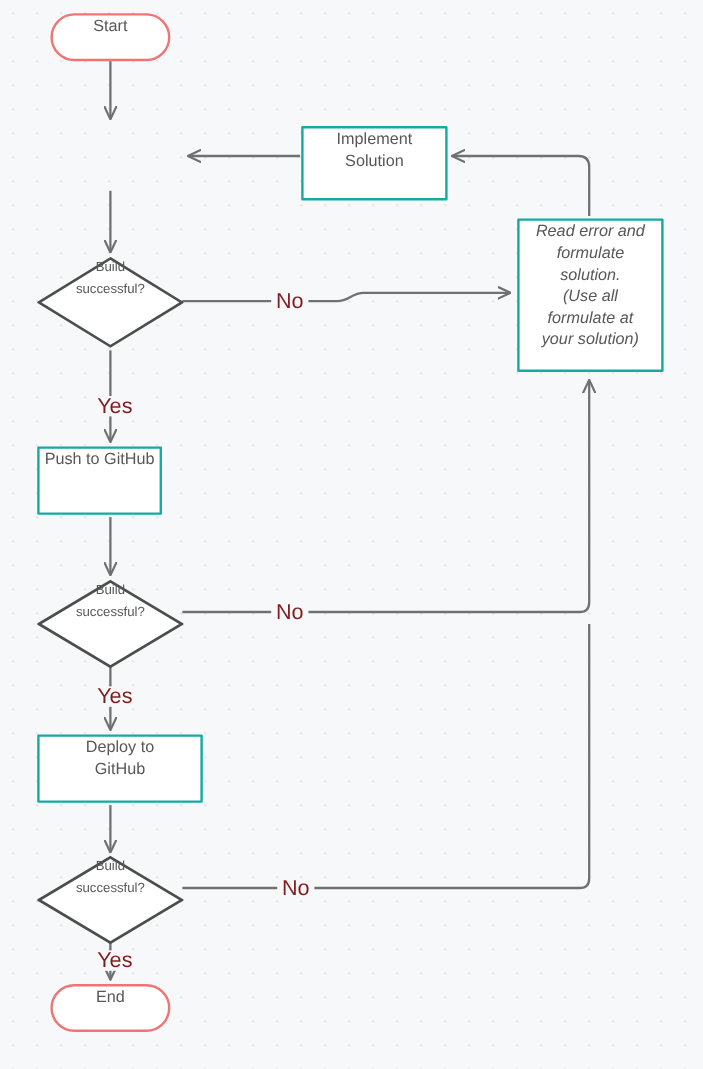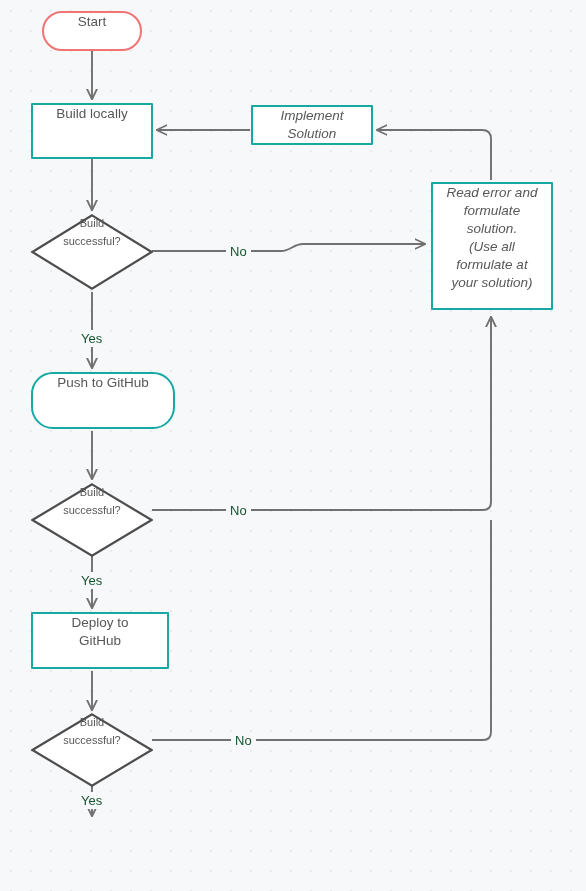--- a/index.html
+++ b/index.html
@@ -70,22 +70,22 @@
     z-index: 2;
     text-align: center;
     color: #575757;
     font-size: 11px;
     line-height: 18px;
     pointer-events: none;
   }
   .edge-label {
     position: absolute;
     z-index: 4;
-    color: #14532d;
-    font-size: 13px;
+    color: #7f1d1d;
+    font-size: 18px;
     line-height: 15px;
     background: #f7f8fa;
     padding: 1px 4px;
     text-align: right;
     white-space: nowrap;
   }
 </style>
 </head>
 <body>
 
@@ -122,35 +122,32 @@
       <path d="M 491,180 L 491,139 Q 491,130 482,130 L 377,130" marker-end="url(#arrow)"></path>
 
       <path d="M 250,130 L 157,130" marker-end="url(#arrow)"></path>
     </g>
   </svg>
 
   <div class="node terminal" style="left:42px; top:11px; width:100px; height:40px;">
     <span>Start</span>
   </div>
 
-  <div class="node process" style="left:31px; top:103px; width:122px; height:56px;">
-    <span>Build locally</span>
-  </div>
 
   <div class="node decision" style="left:31px; top:214px; width:122px; height:76px;">
     <svg class="diamond-shape" viewBox="0 0 122 76" preserveAspectRatio="none" xmlns="http://www.w3.org/2000/svg">
       <polygon points="61,1.4 120.6,38 61,74.6 1.4,38" fill="#ffffff" stroke="#4d4d4d" stroke-width="2.2" stroke-linejoin="miter"></polygon>
     </svg>
     <div class="diamond-label">
       <div>Build</div>
       <div>successful?</div>
     </div>
   </div>
 
-  <div class="node process" style="left:31px; top:372px; width:144px; height:57px;border-radius:22px;">
+  <div class="node process" style="left:31px; top:372px; width:104px; height:57px;">
     <span>Push to GitHub</span>
   </div>
 
   <div class="node decision" style="left:31px; top:483px; width:122px; height:74px;">
     <svg class="diamond-shape" viewBox="0 0 122 74" preserveAspectRatio="none" xmlns="http://www.w3.org/2000/svg">
       <polygon points="61,1.4 120.6,37 61,72.6 1.4,37" fill="#ffffff" stroke="#4d4d4d" stroke-width="2.2" stroke-linejoin="miter"></polygon>
     </svg>
     <div class="diamond-label">
       <div>Build</div>
       <div>successful?</div>
@@ -167,22 +164,25 @@
   <div class="node decision" style="left:31px; top:713px; width:122px; height:74px;">
     <svg class="diamond-shape" viewBox="0 0 122 74" preserveAspectRatio="none" xmlns="http://www.w3.org/2000/svg">
       <polygon points="61,1.4 120.6,37 61,72.6 1.4,37" fill="#ffffff" stroke="#4d4d4d" stroke-width="2.2" stroke-linejoin="miter"></polygon>
     </svg>
     <div class="diamond-label">
       <div>Build</div>
       <div>successful?</div>
     </div>
   </div>
 
-
-  <div class="node process" style="left:251px; top:105px; width:122px; height:40px;font-style:italic;">
+  <div class="node terminal" style="left:42px; top:820px; width:100px; height:40px;">
+    <span>End</span>
+  </div>
+
+  <div class="node process" style="left:251px; top:105px; width:122px; height:62px;">
     <div>
       <div>Implement</div>
       <div>Solution</div>
     </div>
   </div>
 
   <div class="node process" style="left:431px; top:182px; width:122px; height:128px;font-style:italic;">
     <div>
       <div>Read error and</div>
       <div>formulate</div>

